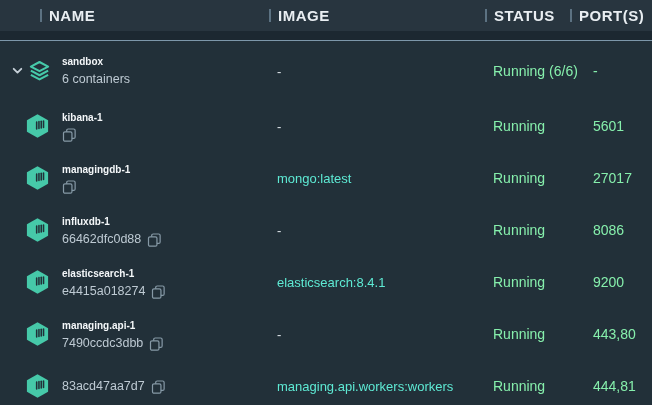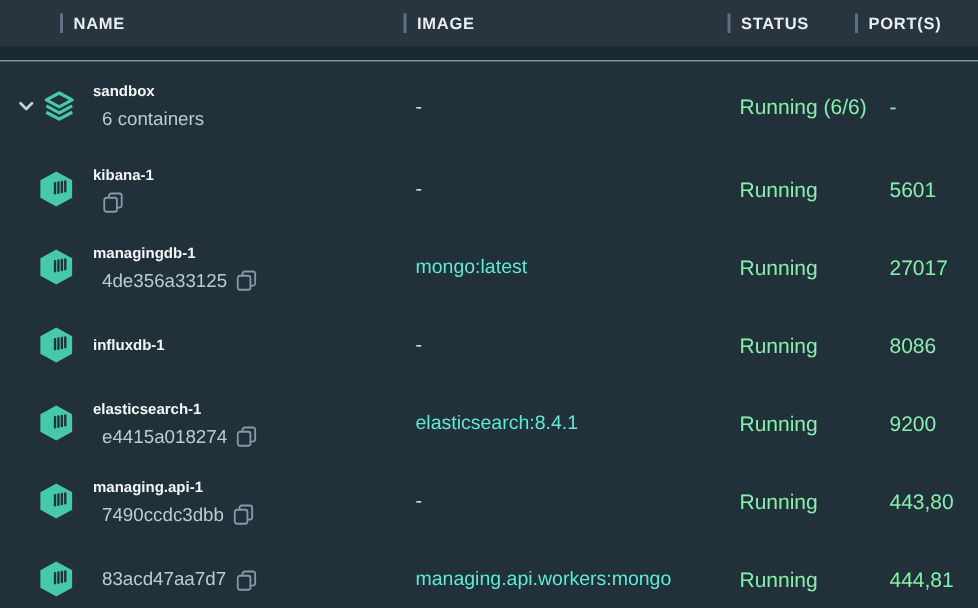--- a/index.html
+++ b/index.html
@@ -4,31 +4,31 @@
 <style>
   html,body{margin:0;padding:0;background:#223039;}
   .app{position:relative;width:652px;height:405px;background:#223039;overflow:hidden;
        font-family:"Liberation Sans",sans-serif;color:#eef2f5;}
   
   .thead{position:relative;height:31px;background:#28353f;}
   .hgap{height:9px;background:#1c2831;border-bottom:1px solid #7d97aa;box-sizing:content-box;}
   .hcell{position:absolute;top:0;height:31px;display:flex;align-items:center;}
   .hc-name{left:40px;}.hc-image{left:269px;}.hc-status{left:485px;}.hc-ports{left:570px;}
   .hbar{display:inline-block;width:2px;height:13px;background:#5c7282;margin-right:7px;}
-  .hlabel{font-size:11px;font-weight:bold;letter-spacing:.5px;color:#e9eef2;}
+  .hlabel{font-size:15px;font-weight:bold;letter-spacing:.5px;color:#e9eef2;}
   
   .row{display:grid;grid-template-columns:62px 215px 216px 100px 1fr;align-items:center;height:52px;}
   .row.group{height:59px;}
   .lead{position:relative;height:100%;}
   .chev{position:absolute;left:11px;top:50%;transform:translateY(-50%);width:13px;height:13px;}
   .icon{position:absolute;top:50%;transform:translateY(-50%);}
   .grp{left:28px;width:23px;height:25px;}
   .ctr{left:24px;width:27px;height:27px;}
   .title{font-size:10px;font-weight:bold;color:#f4f7f9;line-height:17px;}
-  .subline{display:flex;align-items:center;gap:6px;margin-top:1px;margin-left:6px;}
+  .subline{display:flex;align-items:flex-end;gap:6px;margin-top:1px;}
   .sub{font-size:12.5px;color:#becad3;line-height:17px;}
   .copy{width:15px;height:16px;flex:0 0 auto;}
   .imgtext{font-size:13px;}
   .imgtext.link{color:#5eead4;cursor:pointer;text-align:right;}
   .imgtext.plain{color:#dfe6ea;}
   .statuscell,.portscell{font-size:14px;color:#86efac;}
   svg{display:block;}
 </style>
 </head>
 <body>
@@ -128,21 +128,20 @@
             <line x1="14.4" y1="8.8" x2="14.4" y2="15.4"></line>
             <line x1="16.6" y1="8.4" x2="16.6" y2="15.0"></line>
             <line x1="18.8" y1="8.2" x2="18.8" y2="14.4"></line>
           </g>
         </svg>
       </span>
     </div>
     <div class="namecell">
       <div class="title">managingdb-1</div>
       <div class="subline">
-        <span class="sub">4de356a33125</span>
         <span class="copy">
           <svg viewBox="0 0 16 16" width="15" height="16">
             <rect x="5" y="1.6" width="9" height="10" rx="1.6" fill="none" stroke="#8699a6" stroke-width="1.3"></rect>
             <rect x="1.6" y="4.6" width="9" height="10" rx="1.6" fill="#223039" stroke="#8699a6" stroke-width="1.3"></rect>
           </svg>
         </span>
       </div>
     </div>
     <div class="imagecell">
       <span class="imgtext link">mongo:latest</span>
@@ -161,20 +160,29 @@
             <line x1="12.2" y1="9.2" x2="12.2" y2="15.8"></line>
             <line x1="14.4" y1="8.8" x2="14.4" y2="15.4"></line>
             <line x1="16.6" y1="8.4" x2="16.6" y2="15.0"></line>
             <line x1="18.8" y1="8.2" x2="18.8" y2="14.4"></line>
           </g>
         </svg>
       </span>
     </div>
     <div class="namecell">
       <div class="title">influxdb-1</div>
+      <div class="subline">
+        <span class="sub">66462dfc0d88</span>
+        <span class="copy">
+          <svg viewBox="0 0 16 16" width="15" height="16">
+            <rect x="5" y="1.6" width="9" height="10" rx="1.6" fill="none" stroke="#8699a6" stroke-width="1.3"></rect>
+            <rect x="1.6" y="4.6" width="9" height="10" rx="1.6" fill="#223039" stroke="#8699a6" stroke-width="1.3"></rect>
+          </svg>
+        </span>
+      </div>
     </div>
     <div class="imagecell">
       <span class="imgtext plain">-</span>
     </div>
     <div class="statuscell">Running</div>
     <div class="portscell">8086</div>
   </div>
 
   <div class="row container">
     <div class="lead">
@@ -264,19 +272,19 @@
         <span class="sub">83acd47aa7d7</span>
         <span class="copy">
           <svg viewBox="0 0 16 16" width="15" height="16">
             <rect x="5" y="1.6" width="9" height="10" rx="1.6" fill="none" stroke="#8699a6" stroke-width="1.3"></rect>
             <rect x="1.6" y="4.6" width="9" height="10" rx="1.6" fill="#223039" stroke="#8699a6" stroke-width="1.3"></rect>
           </svg>
         </span>
       </div>
     </div>
     <div class="imagecell">
-      <span class="imgtext link">managing.api.workers:mongo</span>
+      <span class="imgtext link">managing.api.workers:workers</span>
     </div>
     <div class="statuscell">Running</div>
     <div class="portscell">444,81</div>
   </div>
 </div>
 </div>
 
 </body></html>

